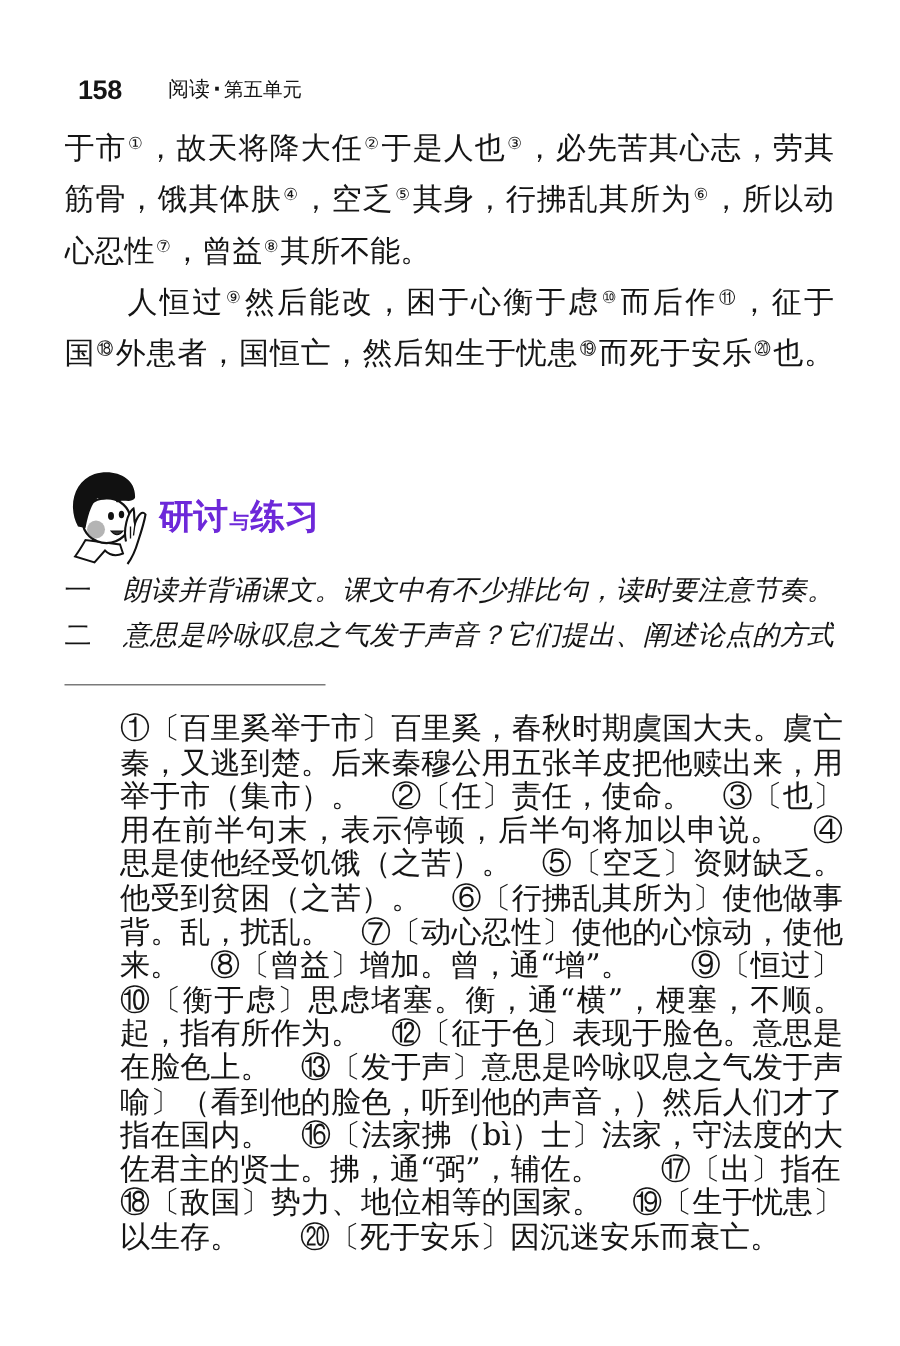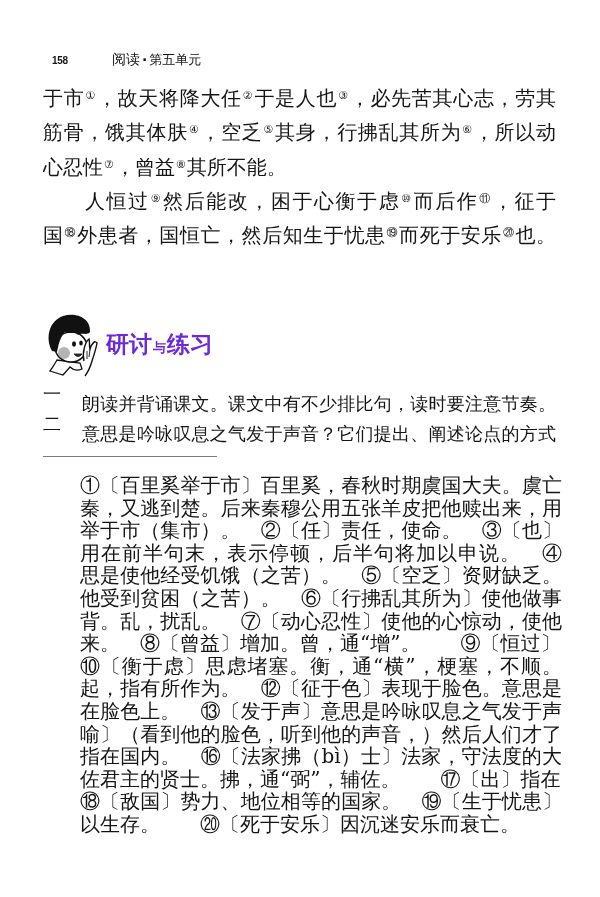--- a/index.html
+++ b/index.html
@@ -8,21 +8,21 @@
       color: #151515;
       font-family: "DejaVu Serif", serif;
     }
     
     .header {
       position: absolute; left: 52px; top: 49px; height: 22px;
       display: flex; align-items: center; white-space: nowrap;
     }
     .page-num {
       font-family: "Liberation Sans", sans-serif; font-weight: bold;
-      font-size: 10px; letter-spacing: -0.3px; width: 45px;
+      font-size: 18px; letter-spacing: -0.3px; width: 45px;
     }
     .section {
       font-family: "DejaVu Sans", sans-serif; font-weight: normal; font-size: 14px; padding-left: 15px;
     }
     .dot { font-family: "DejaVu Sans", sans-serif; font-weight: bold; font-size: 14px; margin: 0 2px; }
     .unit { font-family: Liberation Sans, sans-serif; font-size: 13px; }
 
     
     .main {
       position: absolute; left: 43px; top: 81px; width: 513px;
@@ -50,22 +50,22 @@
     }
     .ex-title .big { font-size: 23px; }
     .ex-title .small { font-size: 13px; font-weight: bold; margin: 0 1px; }
 
     .ex-item {
       position: absolute; left: 43px; width: 513px; height: 29px;
       font-size: 18px; line-height: 29px;
     }
     .ex-num { position: absolute; left: 0; top: 0; width: 24px; }
     .ex-text {
-      position: absolute; left: 39px; top: 10px; width: 474px; height: 29px; overflow: hidden;
-      text-align: justify; text-align-last: justify;
+      position: absolute; left: 39px; top: 0; width: 474px; height: 29px; overflow: hidden;
+      text-align: justify; text-align-last: justify; font-style: italic;
     }
 
     .rule {
       position: absolute; left: 43px; top: 456px; width: 174px; height: 0;
       border-top: 1px solid #7a7a7a;
     }
 
     
     .notes {
       position: absolute; left: 80px; top: 474px; width: 482px;

